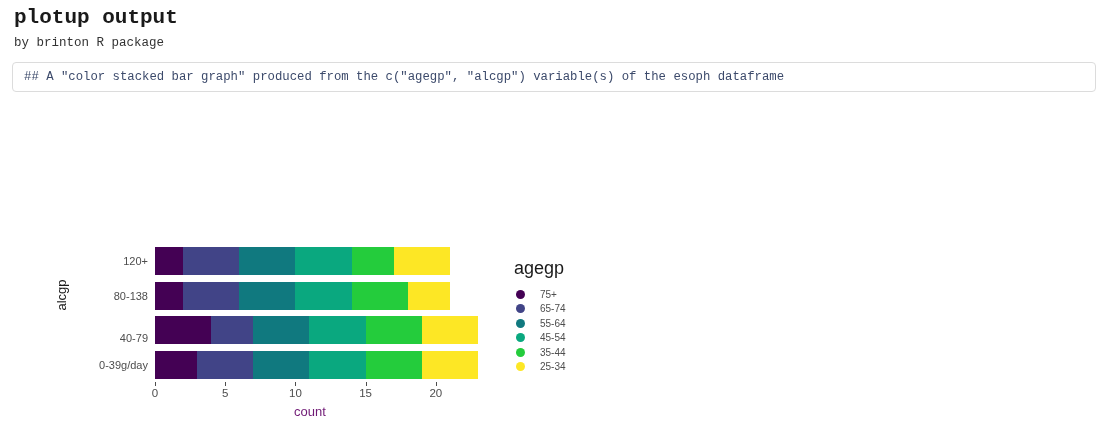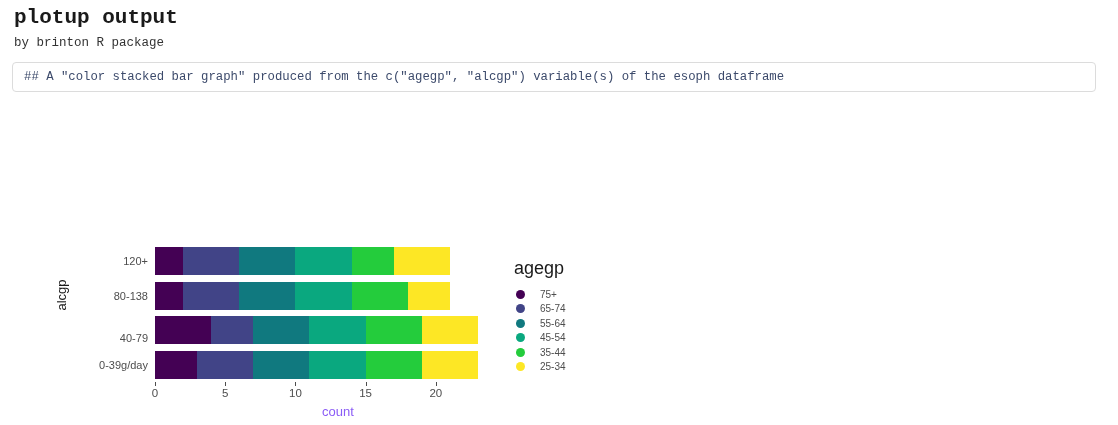--- a/index.html
+++ b/index.html
@@ -123,26 +123,26 @@
   .x-tick-label {
     position: absolute;
     top: 5px;
     font-size: 11.5px;
     color: #4d4d4d;
     transform: translateX(-50%);
     white-space: nowrap;
   }
   .x-axis-title {
     position: absolute;
-    left: 173px;
+    left: 145px;
     top: 404px;
     width: 330px;
     text-align: center;
     font-size: 13px;
-    color: #8b5cf6;
+    color: #701a75;
   }
 
   
   .legend {
     position: absolute;
     left: 512px;
     top: 258px;
     width: 110px;
   }
   .legend-title {

